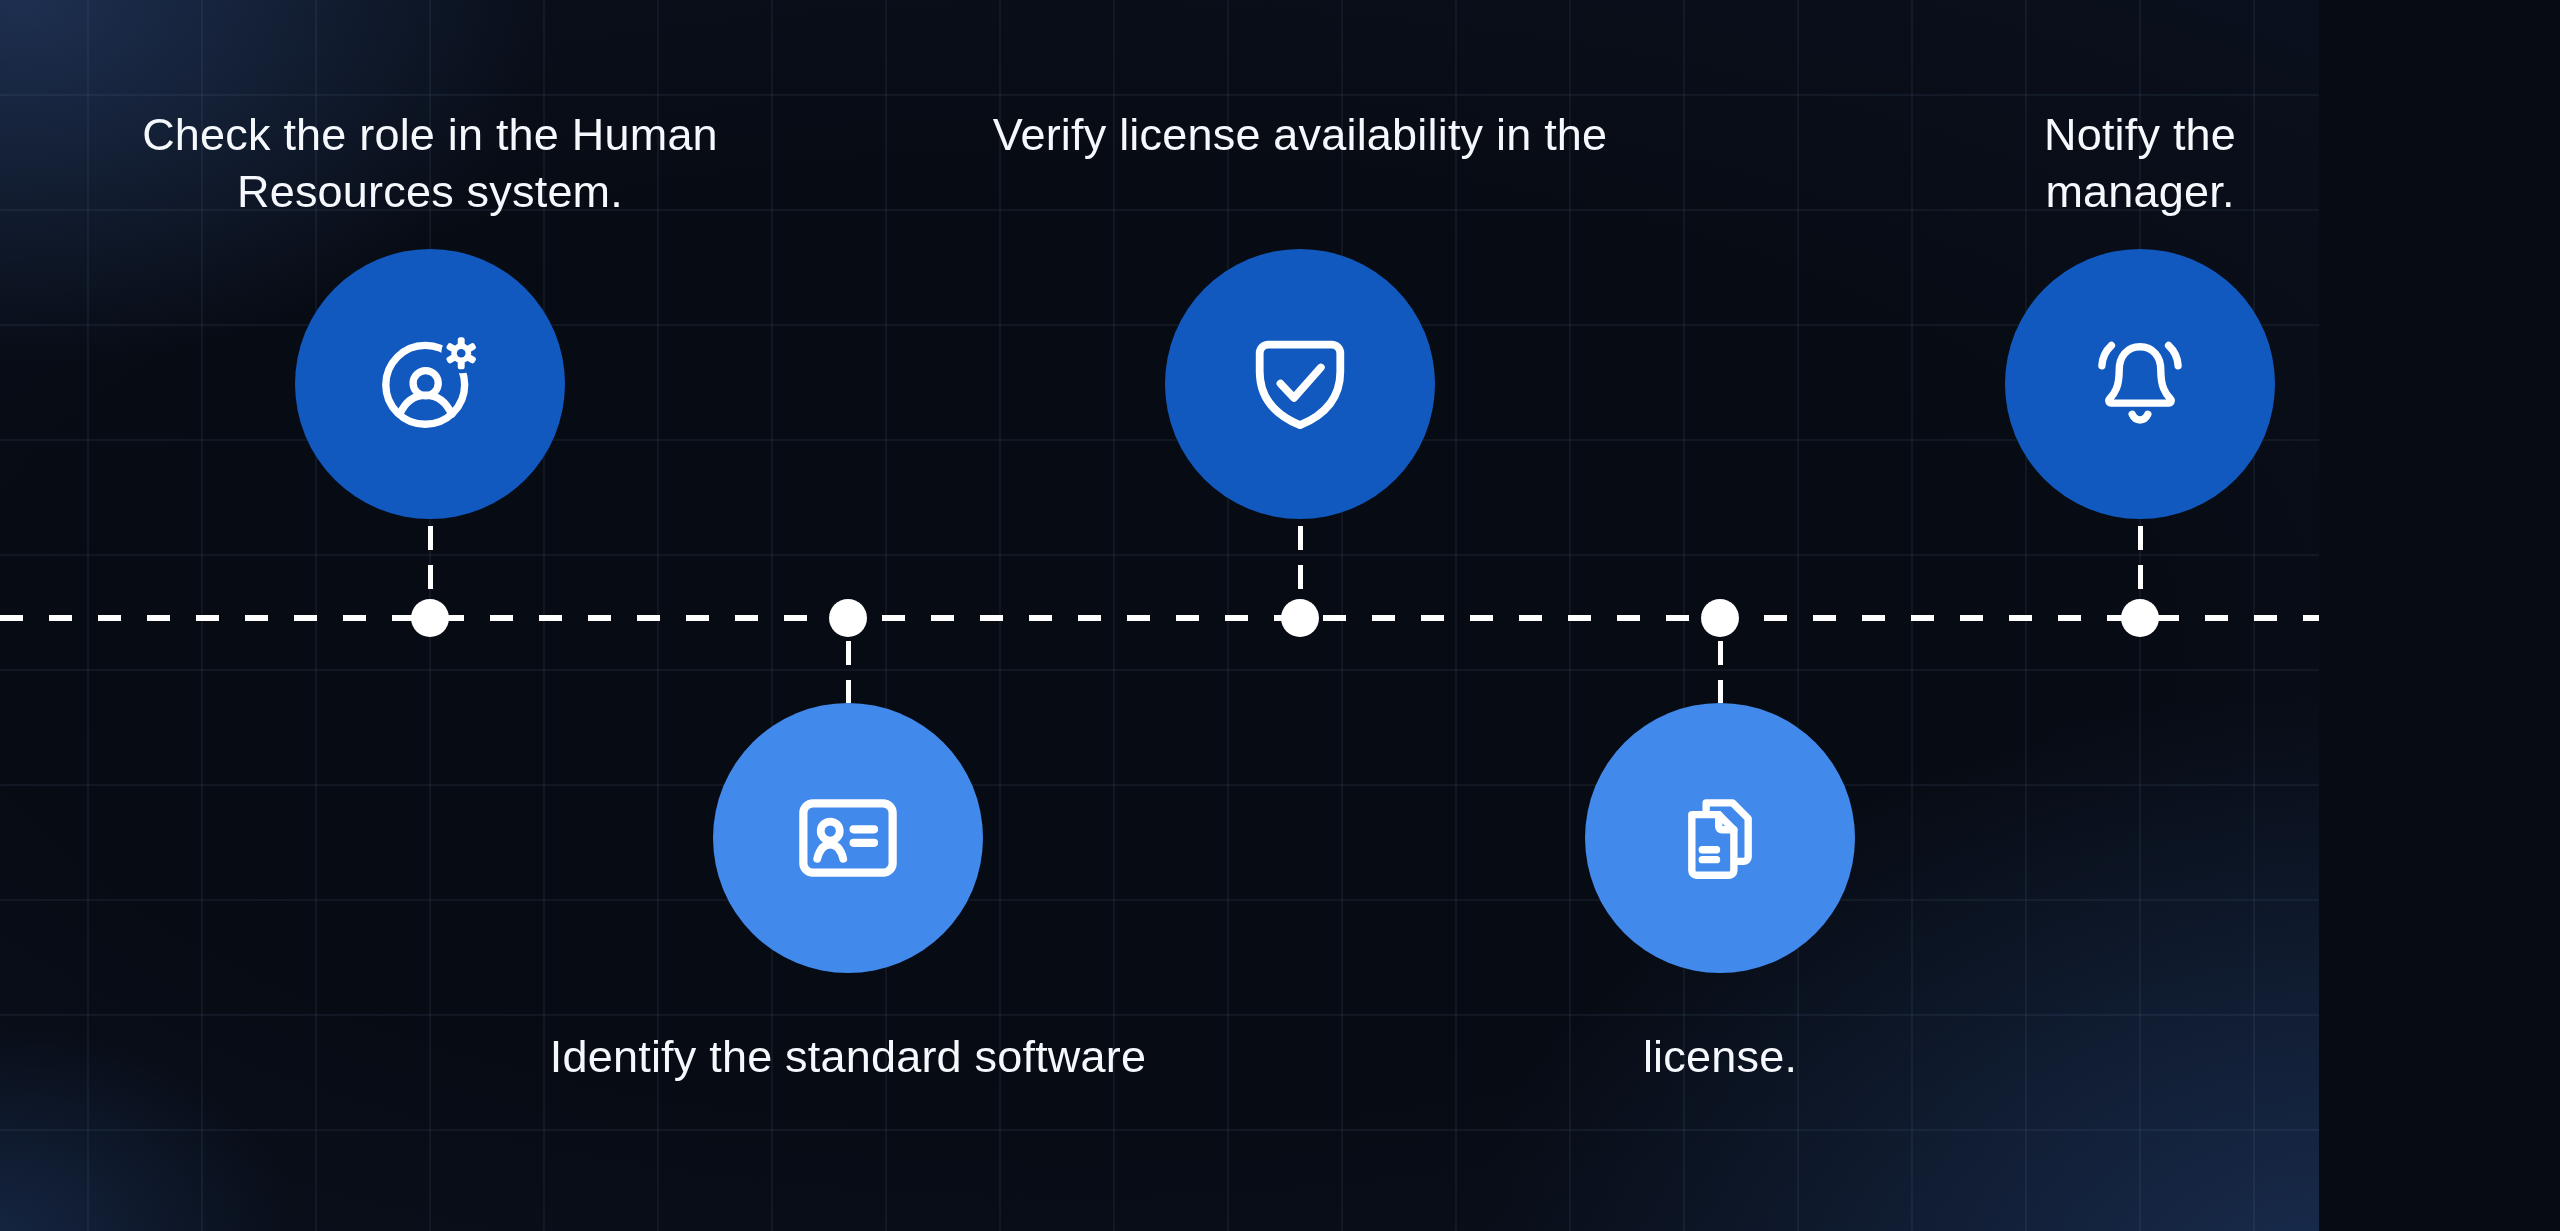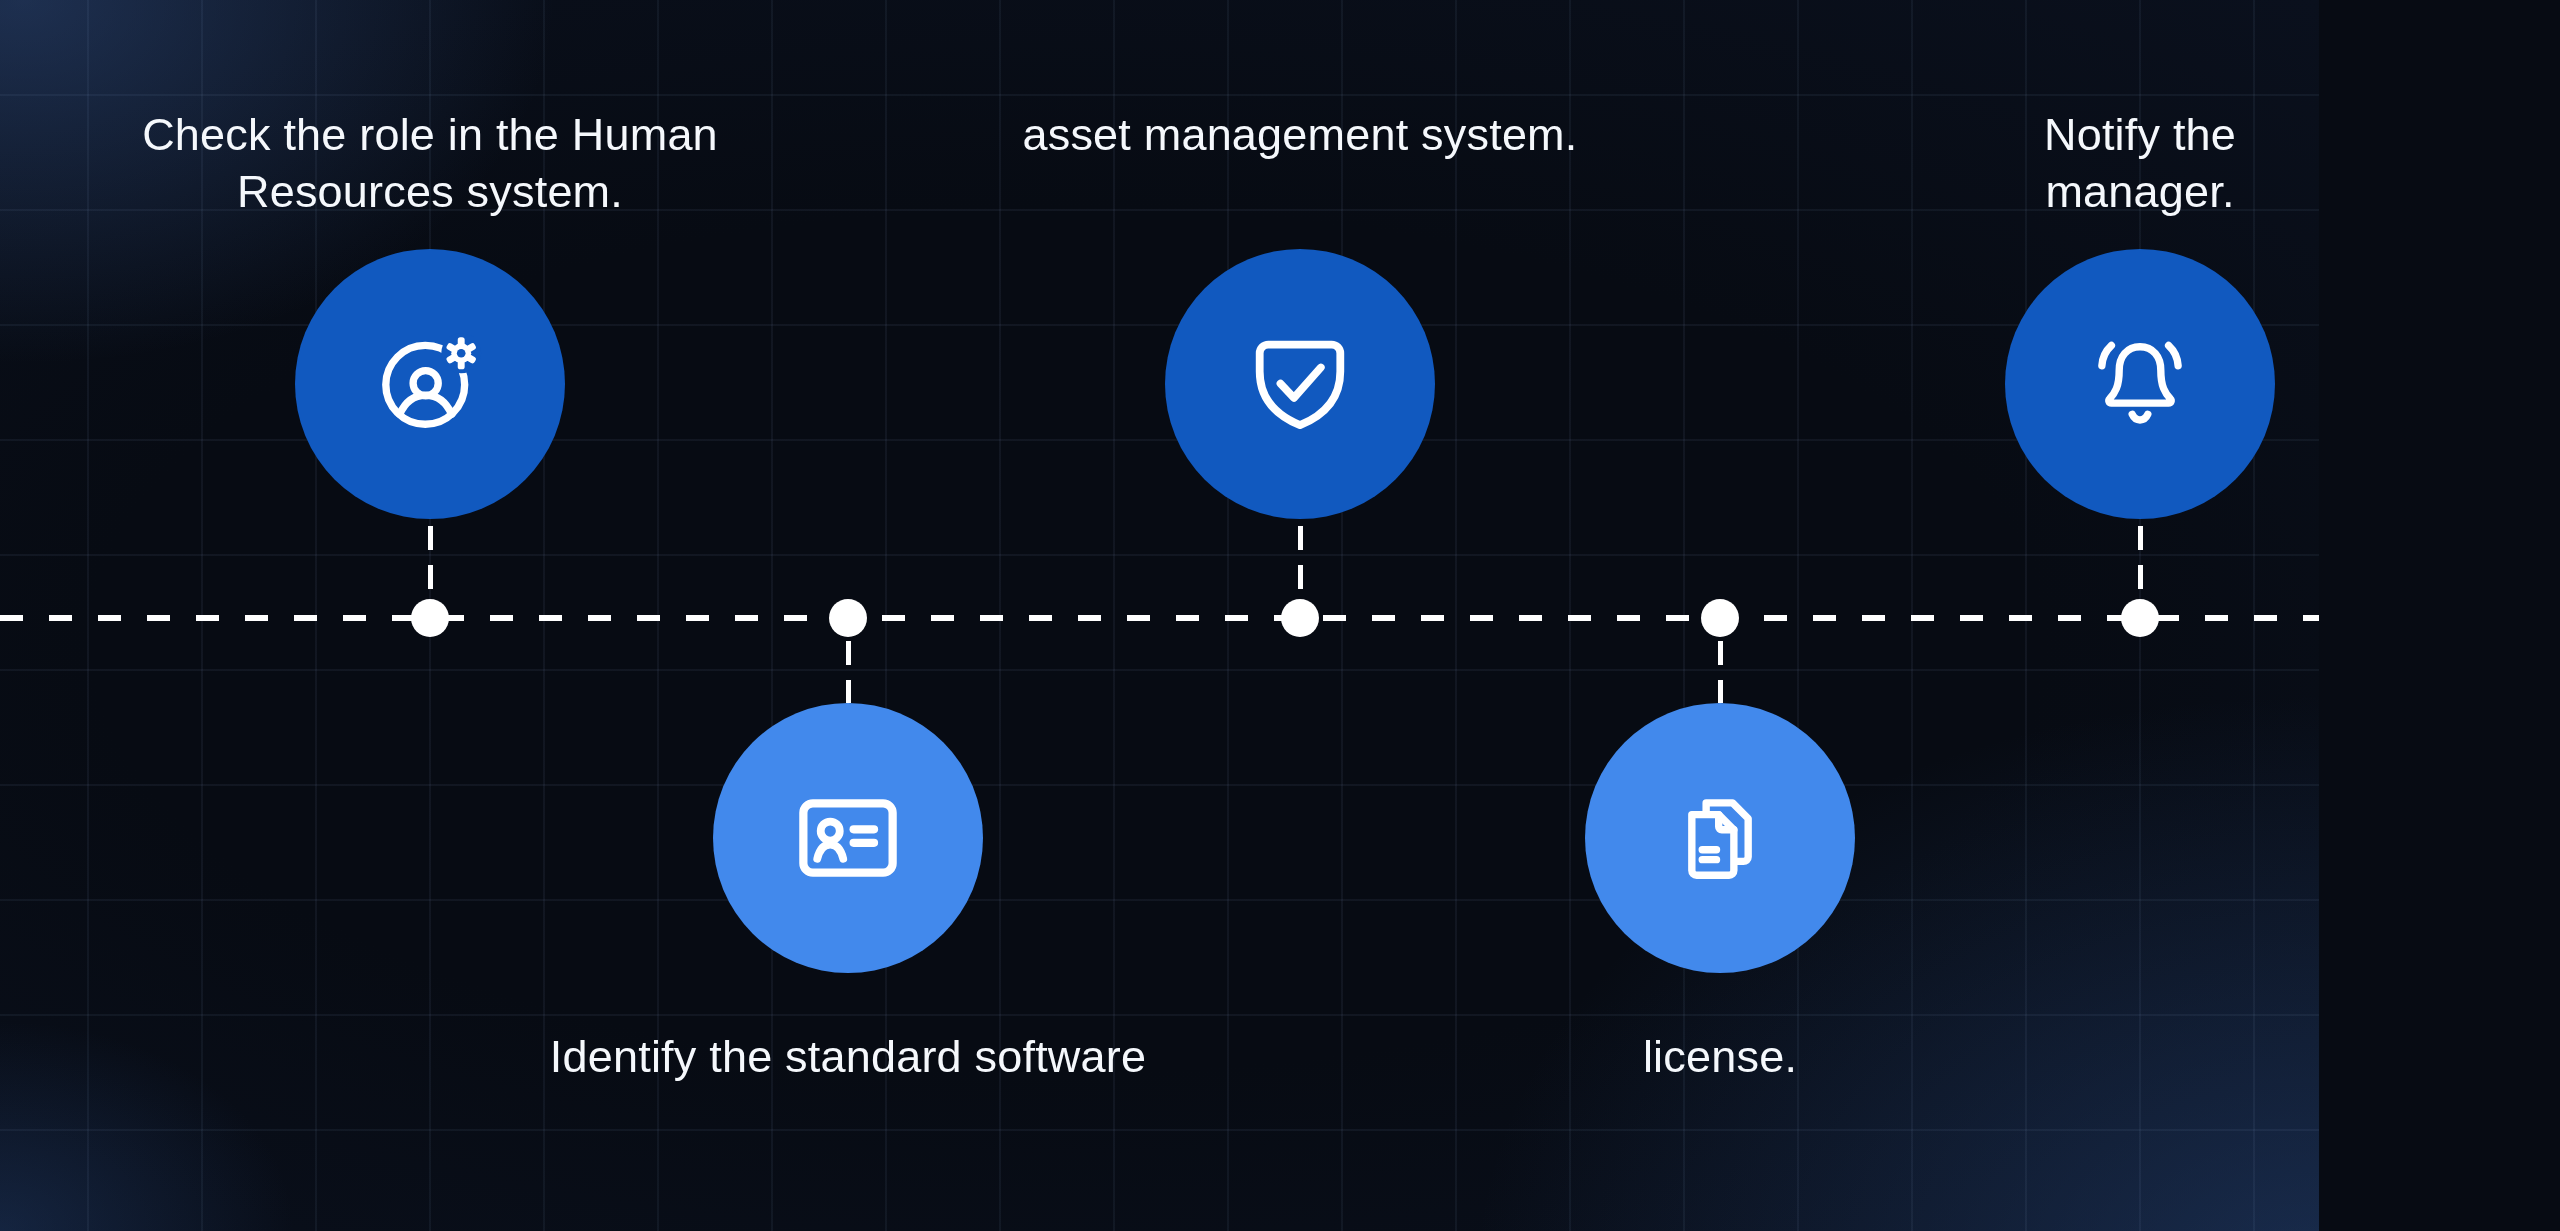--- a/index.html
+++ b/index.html
@@ -95,21 +95,21 @@
         <circle cx="7.9" cy="10.4" r="2.2" stroke-width="1.8"></circle>
         <path d="M4.9 16.8 C 5.5 14.3 6.6 13.5 7.9 13.5 C 9.2 13.5 10.3 14.3 10.9 16.8" stroke-width="1.8"></path>
         <path d="M13.3 10 H 18" stroke-width="1.9"></path>
         <path d="M13.3 13.1 H 18" stroke-width="1.9"></path>
       </svg>
     </div>
   </section>
 
   <section class="step top" style="--cx:1300px">
     <div class="caption">
-      <div>asset management system.</div>
+      <div>Verify license availability in the</div>
     </div>
     <div class="connector"></div>
     <div class="dot"></div>
     <div class="circle" style="background-color: rgb(17, 89, 191); color: rgb(17, 89, 191);">
       <svg class="icon-svg" width="104" height="104" viewBox="0 0 24 24" fill="none" stroke="#ffffff" stroke-linecap="round" stroke-linejoin="round">
         <path d="M2.7 4.9 C 2.7 3.8 3.6 2.9 4.7 2.9 H 19.3 C 20.4 2.9 21.3 3.8 21.3 4.9 V 9.1 C 21.3 14.7 18.3 18.9 12 21.5 C 5.7 18.9 2.7 14.7 2.7 9.1 Z" stroke-width="1.8"></path>
         <path d="M7.5 11.9 L 10.6 15.2 L 16.8 8.2" stroke-width="1.8"></path>
       </svg>
     </div>
   </section>

